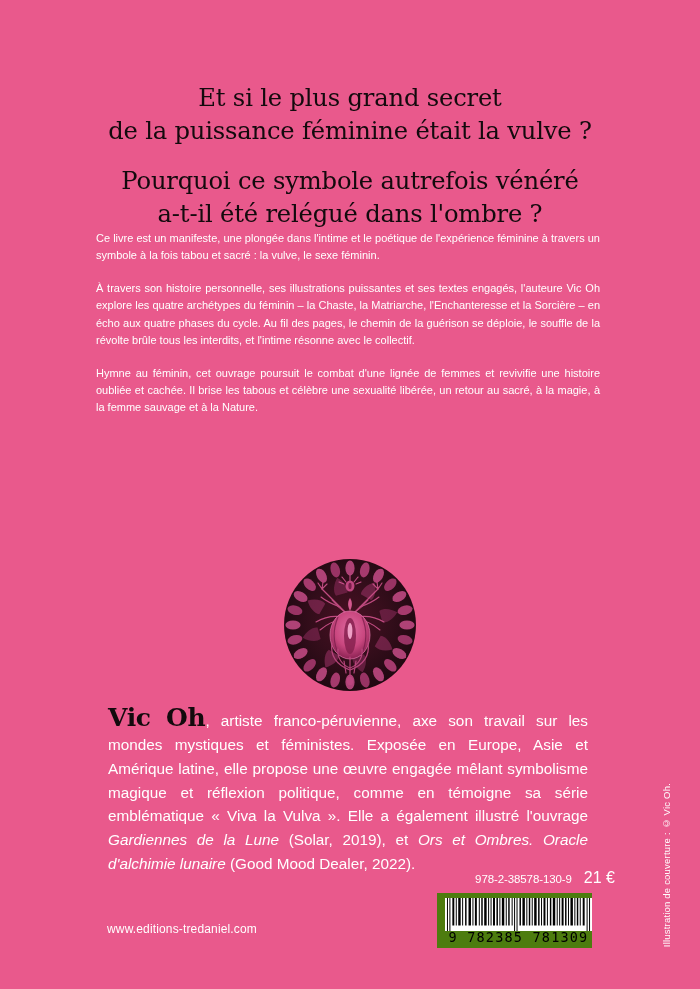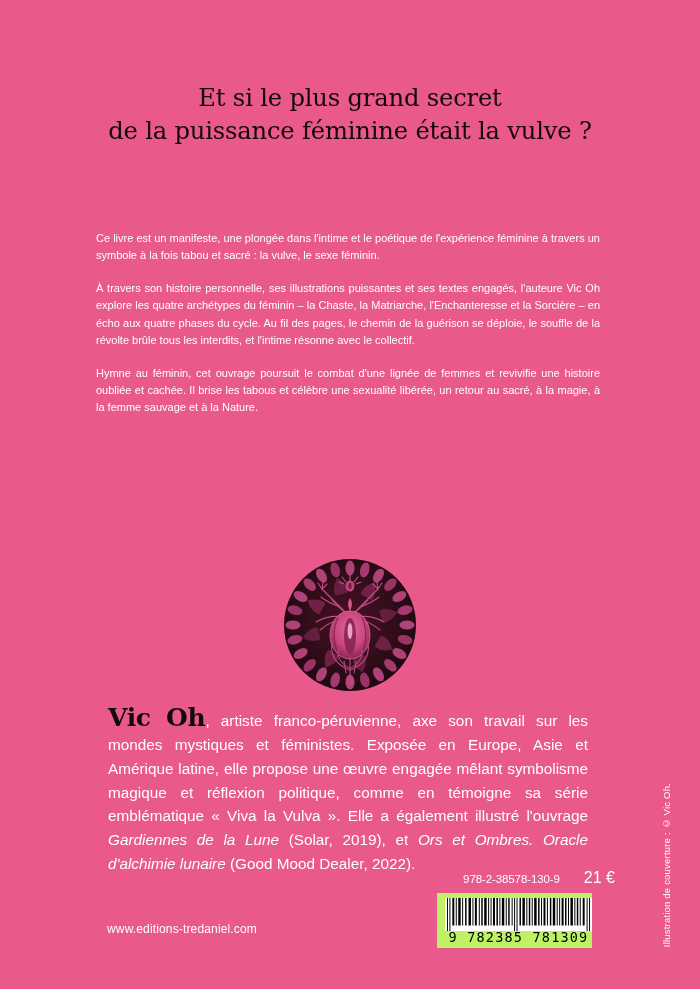--- a/index.html
+++ b/index.html
@@ -125,25 +125,24 @@
     color: #ffffff;
     padding-right: 2px;
     margin-bottom: 6px;
   }
   .isbn-text {
     font-size: 11.5px;
     letter-spacing: -0.1px;
   }
   .price-text {
     font-size: 16px;
-    margin-left: 12px;
   }
 
   .barcode-box {
-    background: #bef264;
+    background: #4d7c0f;
     padding: 5px 0 2px 8px;
     width: 155px;
     box-sizing: border-box;
   }
   .barcode-bars {
     height: 33px;
     width: 100%;
     display: block;
   }
   .barcode-digits {
@@ -171,20 +170,24 @@
 </style>
 </head>
 <body>
 
 <div class="cover">
 
   <div class="headline">
     <div class="hl-group">
       <span class="hl-line">Et si le plus grand secret</span>
       <span class="hl-line">de la puissance féminine était la vulve ?</span>
+    </div>
+    <div class="hl-group">
+      <span class="hl-line">Pourquoi ce symbole autrefois vénéré</span>
+      <span class="hl-line">a-t-il été relégué dans l'ombre ?</span>
     </div>
   </div>
 
   <div class="body-copy">
     <p>Ce livre est un manifeste, une plongée dans l'intime et le poétique de l'expérience féminine à travers un symbole à la fois tabou et sacré : la vulve, le sexe féminin.</p>
     <p>À travers son histoire personnelle, ses illustrations puissantes et ses textes engagés, l'auteure Vic Oh explore les quatre archétypes du féminin – la Chaste, la Matriarche, l'Enchanteresse et la Sorcière – en écho aux quatre phases du cycle. Au fil des pages, le chemin de la guérison se déploie, le souffle de la révolte brûle tous les interdits, et l'intime résonne avec le collectif.</p>
     <p>Hymne au féminin, cet ouvrage poursuit le combat d'une lignée de femmes et revivifie une histoire oubliée et cachée. Il brise les tabous et célèbre une sexualité libérée, un retour au sacré, à la magie, à la femme sauvage et à la Nature.</p>
   </div>
 
   <div class="illustration-wrap">

